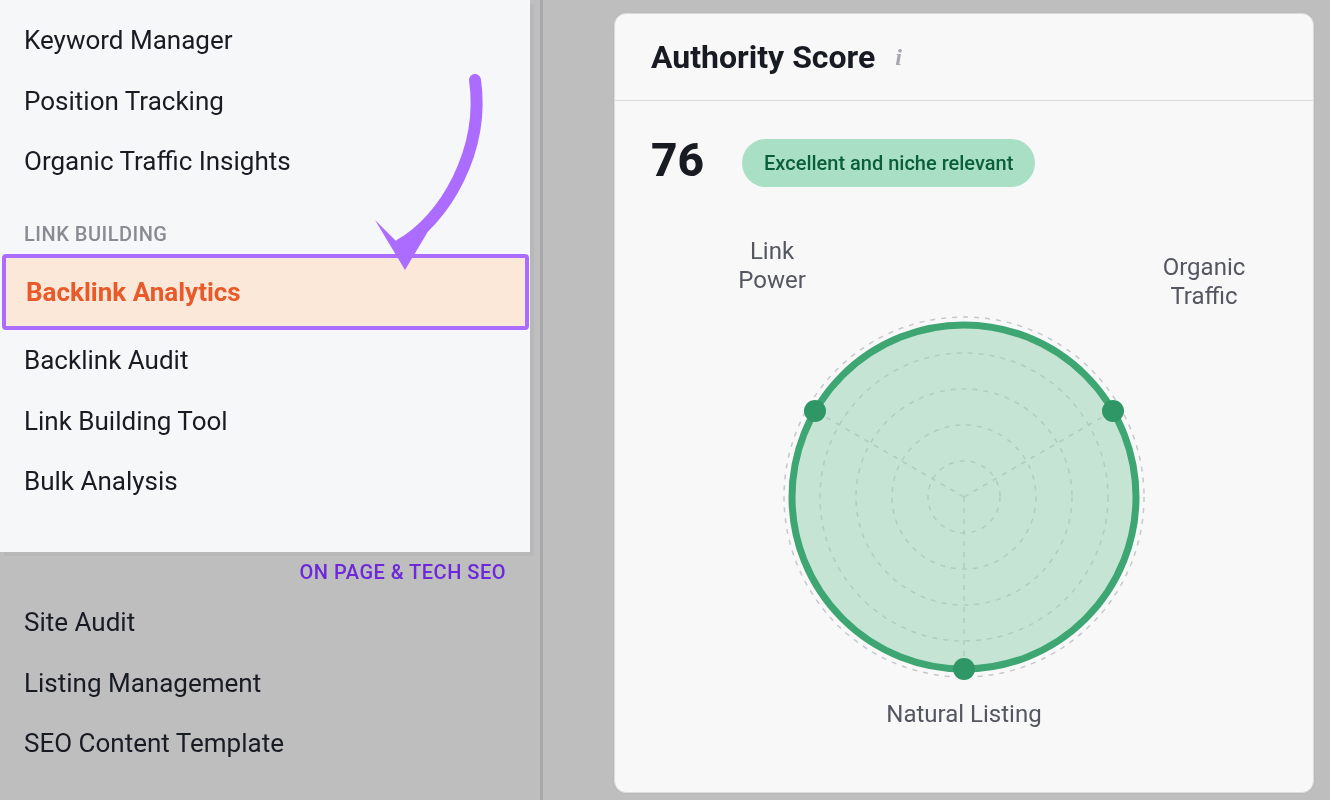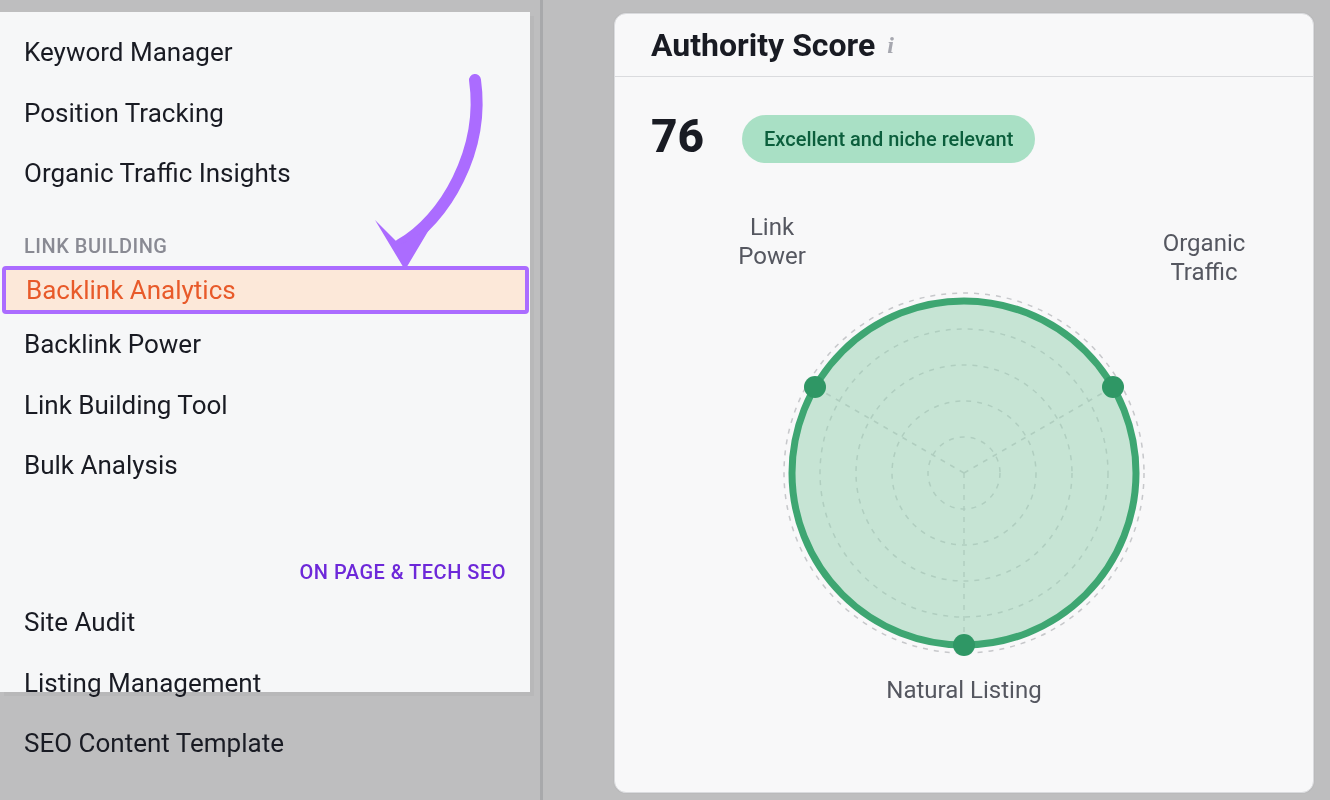--- a/index.html
+++ b/index.html
@@ -24,42 +24,42 @@
     width:1330px;height:800px;
     font-family:-apple-system,BlinkMacSystemFont,"Segoe UI",Roboto,Helvetica,Arial,sans-serif;
     background:var(--bg-gray);
     position:relative;
     overflow:hidden;
   }
 
   
   .sidebar{
     position:absolute;
-    top:12px;left:0;
-    width:530px;height:680px;
+    top:0;left:0;
+    width:530px;height:552px;
     background:var(--sidebar-bg);
     padding-top:10px;
     box-shadow: 4px 4px 0 rgba(0,0,0,0.03);
   }
   .sidebar-item{
     font-size:26px;
     line-height:1.25;
     color:var(--text);
     padding:14px 24px;
     cursor:pointer;
     white-space:nowrap;
   }
   .sidebar-item.active{
     color:var(--orange);
     background:var(--orange-bg);
     border:4px solid var(--purple);
     border-radius:4px;
-    padding:4px 20px;
+    padding:18px 20px;
     margin:0 0 0 0;
-    font-weight:400;
+    font-weight:700;
   }
   .active-wrap{padding:0 1px; margin-left:1px;}
 
   .section-title{
     font-size:20px;
     letter-spacing:0.5px;
     color:var(--section);
     padding:30px 24px 8px;
     text-transform:uppercase;
     font-weight:500;
@@ -95,22 +95,22 @@
     position:absolute;
     left:614px; top:13px;
     width:700px; height:780px;
     background:var(--card-bg);
     border:1.5px solid var(--border);
     border-radius:12px;
     overflow:hidden;
     box-shadow:0 0 0 1px rgba(0,0,0,0.02);
   }
   .card-header{
-    display:flex;align-items:center;gap:12px;
-    padding:12px 36px;
+    display:flex;align-items:center;gap:20px;
+    padding:24px 36px;
     border-bottom:1.5px solid var(--border);
   }
   .card-title{
     font-size:32px;
     font-weight:700;
     color:var(--text);
   }
   .info-icon{
     font-size:24px;
     color:#A6A7AF;
@@ -160,21 +160,21 @@
 <nav class="sidebar">
   <div class="sidebar-item">Keyword Manager</div>
   <div class="sidebar-item">Position Tracking</div>
   <div class="sidebar-item">Organic Traffic Insights</div>
 
   <div class="section-title">LINK BUILDING</div>
 
   <div class="active-wrap">
     <div class="sidebar-item active">Backlink Analytics</div>
   </div>
-  <div class="sidebar-item">Backlink Power</div>
+  <div class="sidebar-item">Backlink Audit</div>
   <div class="sidebar-item">Link Building Tool</div>
   <div class="sidebar-item">Bulk Analysis</div>
 </nav>
 
 <div class="below">
   <div class="section-title">ON PAGE &amp; TECH SEO</div>
   <div class="sidebar-item">Site Audit</div>
   <div class="sidebar-item">Listing Management</div>
   <div class="sidebar-item">SEO Content Template</div>
 </div>

